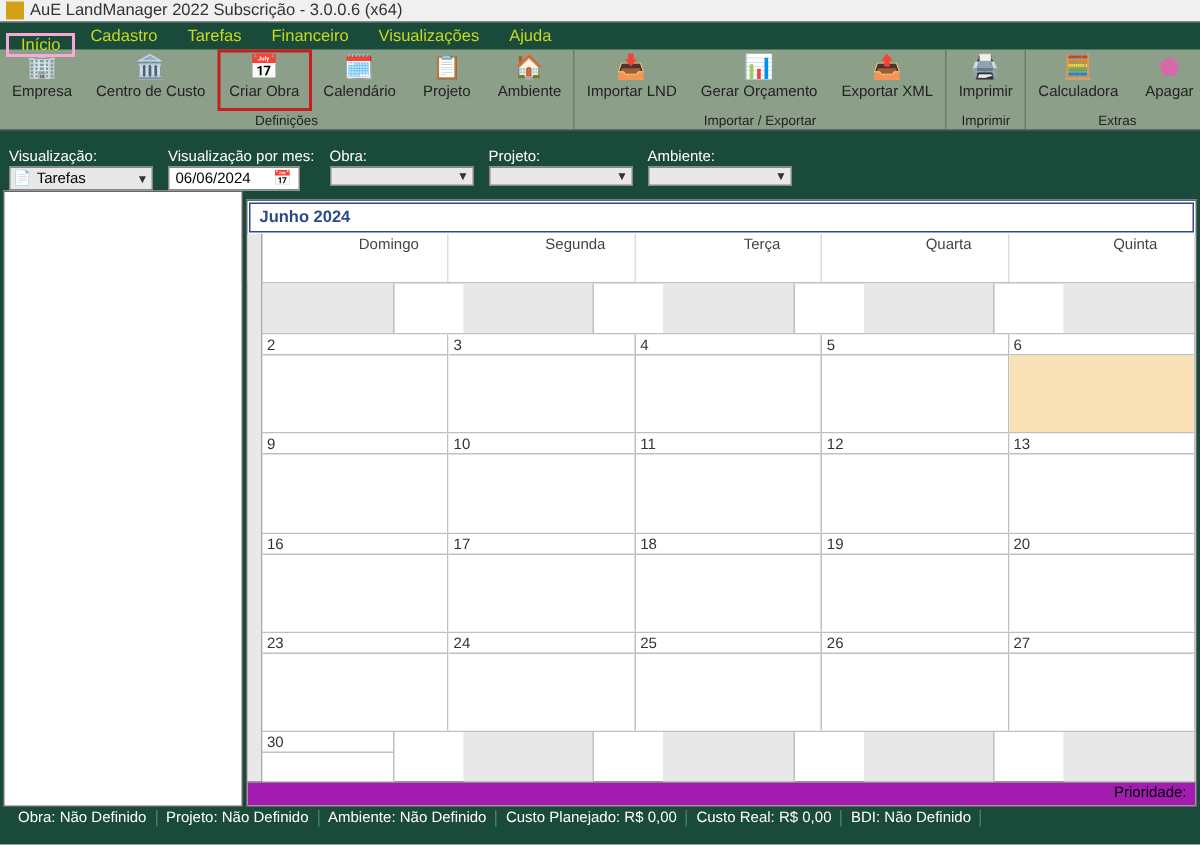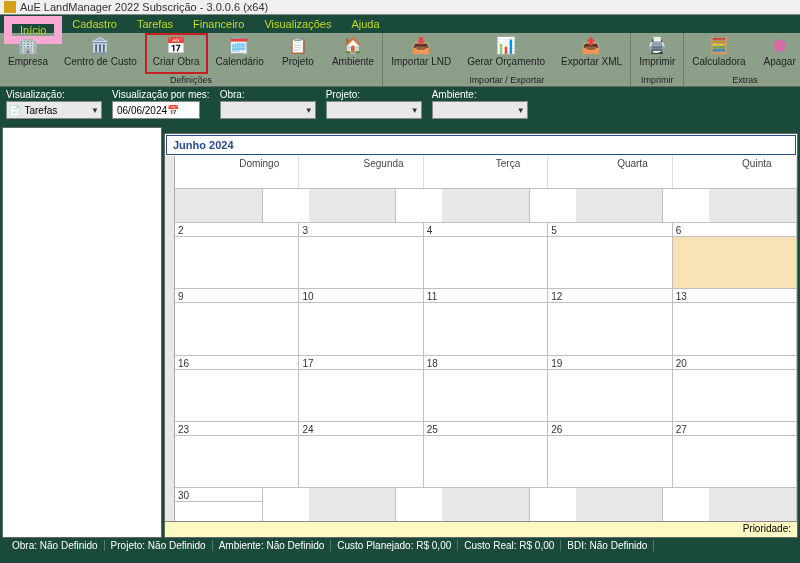--- a/index.html
+++ b/index.html
@@ -4,36 +4,36 @@
 <style>
   * { box-sizing: border-box; margin: 0; padding: 0; font-family: Arial, sans-serif; }
   body { width: 800px; height: 563px; background: #1a4a3a; overflow: hidden; font-size: 11px; }
   
   .title-bar { height: 15px; background: #f0f0f0; display: flex; align-items: center; padding: 0 4px; border-bottom: 1px solid #888; }
   .title-bar-icon { width: 12px; height: 12px; background: #d4a017; margin-right: 4px; }
   .title-text { color: #333; font-size: 11px; }
   
   .menu-bar { height: 18px; background: #1a4a3a; display: flex; align-items: center; padding: 0 4px; }
   .menu-item { padding: 0 10px; color: #c7d91f; font-size: 11px; cursor: pointer; }
-  .menu-item.highlighted { border: 8px solid #f9a8d4; padding: 0 8px; margin-top: 11px; }
+  .menu-item.highlighted { border: 2px solid #f9a8d4; padding: 0 8px; margin-top: 11px; }
   
   .toolbar { height: 54px; background: #8ca089; display: flex; border-bottom: 1px solid #666; }
   .toolbar-group { display: flex; border-right: 1px solid #6a7d68; position: relative; padding-bottom: 12px; }
   .toolbar-group-label { position: absolute; bottom: 0; left: 0; right: 0; text-align: center; font-size: 9px; color: #222; height: 11px; }
   .toolbar-item { display: flex; flex-direction: column; align-items: center; justify-content: flex-start; padding: 2px 8px; cursor: pointer; min-width: 52px; }
   .toolbar-item.highlighted { border: 2px solid #c71f1f; padding: 0 6px; }
   .toolbar-icon { width: 20px; height: 20px; display: flex; align-items: center; justify-content: center; font-size: 16px; color: #2a5a8a; }
   .toolbar-label { font-size: 10px; color: #222; margin-top: 1px; white-space: nowrap; }
   
-  .controls-bar { height: 38px; background: #1a4a3a; display: flex; padding: 2px 6px; gap: 10px; }
+  .controls-bar { height: 38px; background: #1a4a3a; display: flex; padding: 12px 6px; gap: 10px; }
   .control-group { display: flex; flex-direction: column; }
   .control-label { color: #fff; font-size: 10px; margin-bottom: 1px; }
   .control-select { background: #e8e8e8; border: 1px solid #888; font-size: 10px; padding: 1px 2px; height: 18px; display: flex; align-items: center; justify-content: space-between; }
   .control-select .arrow { font-size: 8px; color: #333; margin-left: 4px; }
-  .date-field { background: #fff; border: 1px solid #888; font-size: 10px; padding: 1px 4px; height: 18px; display: flex; align-items: center; gap: 0; }
+  .date-field { background: #fff; border: 1px solid #888; font-size: 10px; padding: 1px 4px; height: 18px; display: flex; align-items: center; gap: 0; justify-content: space-between; }
   
   .vis-select { width: 96px; }
   .date-input { width: 88px; }
   .obra-select { width: 96px; }
   .projeto-select { width: 96px; }
   .ambiente-select { width: 96px; }
   
   .main-area { display: flex; height: 415px; }
   .sidebar-panel { width: 160px; background: #fff; border: 1px solid #666; margin: 2px; }
   
@@ -46,21 +46,21 @@
   .cal-grid { flex: 1; display: flex; flex-direction: column; }
   .cal-row { flex: 1; display: flex; border-top: 1px solid #c0c0c0; }
   .cal-row.short { flex: 0.5; gap: 46px; }
   .cal-cell { flex: 1; border-right: 1px solid #c0c0c0; position: relative; background: #fff; }
   .cal-cell .num { position: absolute; top: 2px; left: 3px; font-size: 10px; color: #333; }
   .cal-cell.inactive { background: #e8e8e8; }
   .split-cell { display: flex; flex-direction: column; height: 100%; }
   .split-top { height: 14px; border-bottom: 1px solid #c0c0c0; }
   .split-bottom { flex: 1; }
   
-  .priority-bar { height: 16px; background: #fef9c3; border-top: 1px solid #888; padding: 1px 6px; text-align: right; font-size: 10px; }
+  .priority-bar { height: 16px; background: #a21caf; border-top: 1px solid #888; padding: 1px 6px; text-align: right; font-size: 10px; }
   
   .status-bar { height: 18px; background: #1a4a3a; color: #fff; display: flex; align-items: flex-start; padding: 0 6px; font-size: 10px; }
   .status-seg { padding: 0 6px; border-right: 1px solid #4a7a6a; }
 </style>
 </head>
 <body>
 
 <div class="title-bar">
   <div class="title-bar-icon"></div>
   <span class="title-text">AuE LandManager 2022 Subscrição - 3.0.0.6 (x64)</span>

